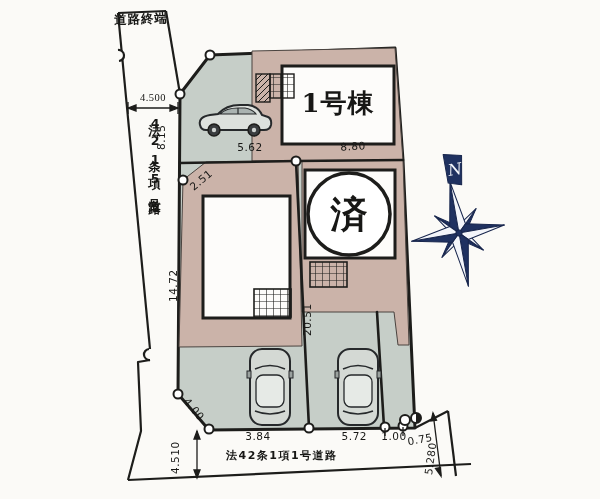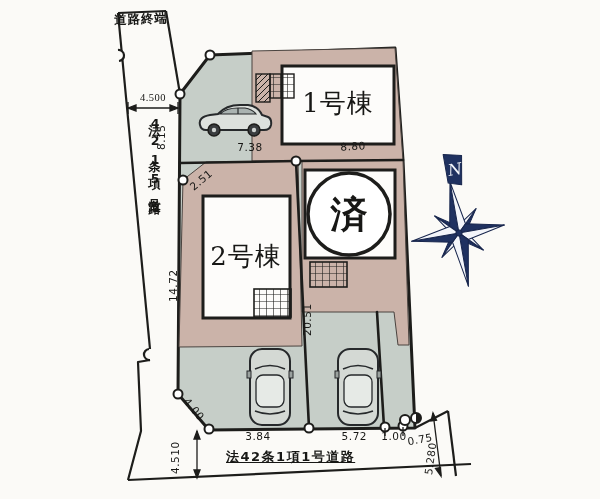--- a/index.html
+++ b/index.html
@@ -5,22 +5,22 @@
   html,body{margin:0;padding:0;background:#ffffff;}
   #stage{position:relative;width:600px;height:499px;background:#fbfaf7;overflow:hidden;
          font-family:"DejaVu Sans",sans-serif;color:#1d1d1b;}
   #stage svg{position:absolute;left:0;top:0;}
   .lbl{position:absolute;white-space:nowrap;line-height:1;color:#171715;}
   .dim{font-size:10.5px;letter-spacing:.5px;}
   .dim-c{text-align:center;}
   .rot90{transform:rotate(-90deg);transform-origin:left top;}
   .road-name-v{writing-mode:vertical-rl;text-orientation:upright;font-size:12.5px;
                letter-spacing:2px;font-weight:600;}
-  .road-name-h{font-size:13px;letter-spacing:1.5px;font-weight:600;text-decoration:underline;}
-  .bldg{font-size:26px;font-weight:400;text-align:center;letter-spacing:1px;
+  .road-name-h{font-size:11px;letter-spacing:1.5px;font-weight:600;}
+  .bldg{font-size:26px;font-weight:700;text-align:center;letter-spacing:1px;
         font-family:"DejaVu Serif","DejaVu Sans",serif;}
   .sold{font-size:37px;font-weight:700;text-align:center;
         font-family:"DejaVu Serif","DejaVu Sans",serif;}
   .endlbl{font-size:12.5px;font-weight:600;letter-spacing:1px;transform:rotate(-2deg);}
 </style>
 </head>
 <body>
 
 <div id="stage">
 
@@ -156,26 +156,25 @@
   </g>
 </svg>
 
 <div class="lbl endlbl" style="left:112px;top:13px;width:58px;text-align:center;">道路終端</div>
 
 <div class="lbl road-name-v" style="left:148px;top:114px;">法42条1項5号道路</div>
 
 <div class="lbl road-name-h" style="left:226px;top:450px;">法42条1項1号道路</div>
 
 <div class="lbl bldg" style="left:293px;top:90px;width:90px;">1号棟</div>
-<div class="lbl bldg" style="left:201px;top:243px;width:90px;">2号棟</div>
 <div class="lbl sold" style="left:309px;top:196px;width:80px;">済</div>
 
 <div class="lbl dim dim-c" style="left:125px;top:93px;width:56px;font-family:Liberation Serif, serif;">4.500</div>
 <div class="lbl dim rot90" style="left:156px;top:150px;">8.15</div>
-<div class="lbl dim dim-c" style="left:230px;top:142px;width:40px;">7.38</div>
+<div class="lbl dim dim-c" style="left:230px;top:142px;width:40px;">5.62</div>
 <div class="lbl dim dim-c" style="left:333px;top:141px;width:40px;transform:rotate(-3deg);">8.80</div>
 <div class="lbl dim" style="left:188px;top:184px;transform:rotate(-40deg);transform-origin:left top;">2.51</div>
 <div class="lbl dim rot90" style="left:168px;top:302px;">14.72</div>
 <div class="lbl dim rot90" style="left:302px;top:336px;">20.51</div>
 <div class="lbl dim" style="left:190px;top:396px;transform:rotate(50deg);transform-origin:left top;">4.00</div>
 <div class="lbl dim dim-c" style="left:238px;top:431px;width:40px;">3.84</div>
 <div class="lbl dim dim-c" style="left:327px;top:431px;width:40px;text-align:right;">5.72</div>
 <div class="lbl dim dim-c" style="left:377px;top:431px;width:34px;">1.00</div>
 <div class="lbl dim dim-c" style="left:403px;top:434px;width:34px;transform:rotate(-10deg);">0.75</div>
 <div class="lbl dim rot90" style="left:170px;top:474px;">4.510</div>

